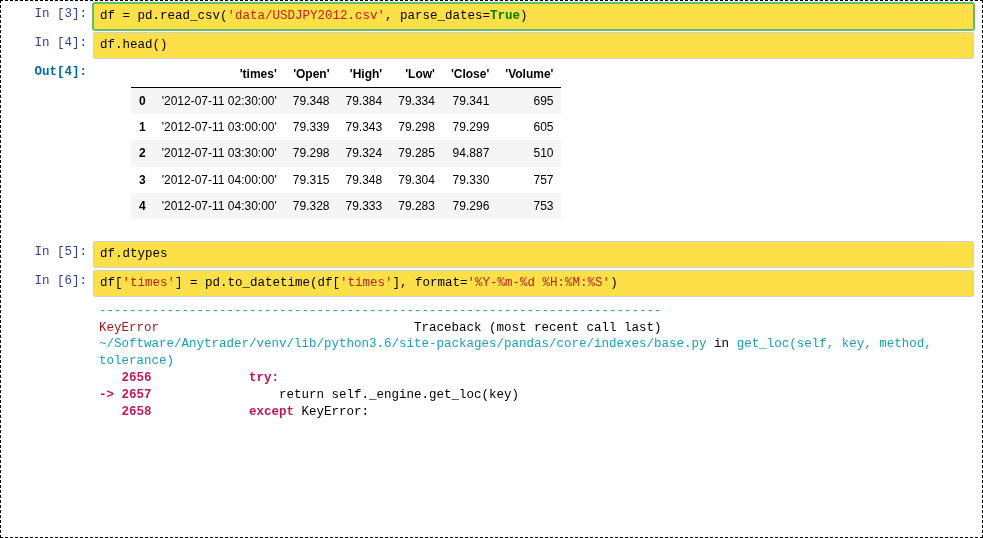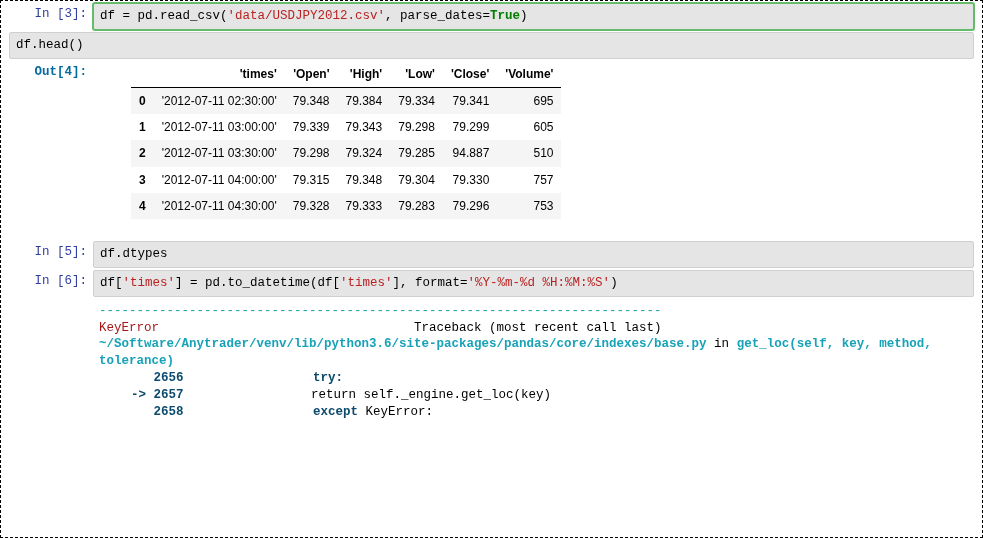--- a/index.html
+++ b/index.html
@@ -33,21 +33,21 @@
 .in-prompt { color: #303F9F; }
 .out-prompt { color: #0369a1; font-weight: bold; }
 .cell-body {
   flex: 1;
   min-width: 0;
   font-family: Menlo, Monaco, Consolas, "Courier New", monospace;
   font-size: 12.5px;
   line-height: 1.35;
 }
 .input-area {
-  background: #e5e5e5;
+  background: #fde047;
   border: 1px solid #cfcfcf;
   border-radius: 2px;
   padding: 4px 6px;
   white-space: pre;
 }
 .selected .input-area {
   border-color: #66BB6A;
   box-shadow: 0 0 0 1px #66BB6A;
 }
 .output-area {
@@ -77,37 +77,38 @@
   font-weight: bold;
   text-align: right;
   border-right: none;
 }
 .df tbody tr:nth-child(odd) { background: #f5f5f5; }
 .df tbody tr:nth-child(even) { background: #fff; }
 
 
 .tb { white-space: pre-wrap; }
 .tb-red { color: #a61717; }
-.tb-cyan { color: #17a2b8; font-weight: bold; }
-.tb-green { color: #0c4a6e; font-weight: bold; margin-left: 32px; }
+.tb-cyan { color: #17a2b8; }
+.tb-green { color: #be185d; font-weight: bold; }
 .tb-dash { color: #19a0a0; }
 </style>
 </head>
 <body>
 
 <div class="notebook">
 
   <div class="cell selected">
     <div class="prompt in-prompt">In [3]:</div>
     <div class="cell-body">
       <div class="input-area"><span>df = pd.read_csv(</span><span class="str">'data/USDJPY2012.csv'</span><span>, parse_dates=</span><span class="kw">True</span><span>)</span></div>
     </div>
   </div>
 
   <div class="cell">
+    <div class="prompt in-prompt">In [4]:</div>
     <div class="cell-body">
       <div class="input-area"><span>df.head()</span></div>
     </div>
   </div>
 
   <div class="cell">
     <div class="prompt out-prompt">Out[4]:</div>
     <div class="cell-body">
       <table class="df">
         <thead>

